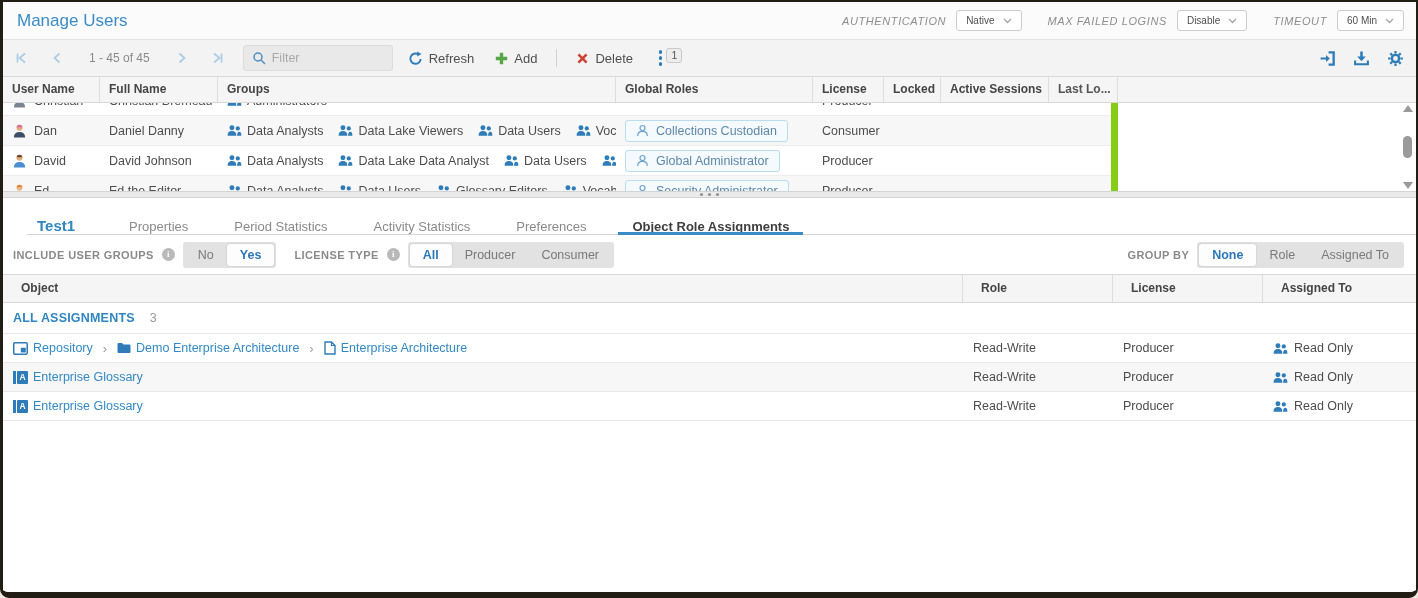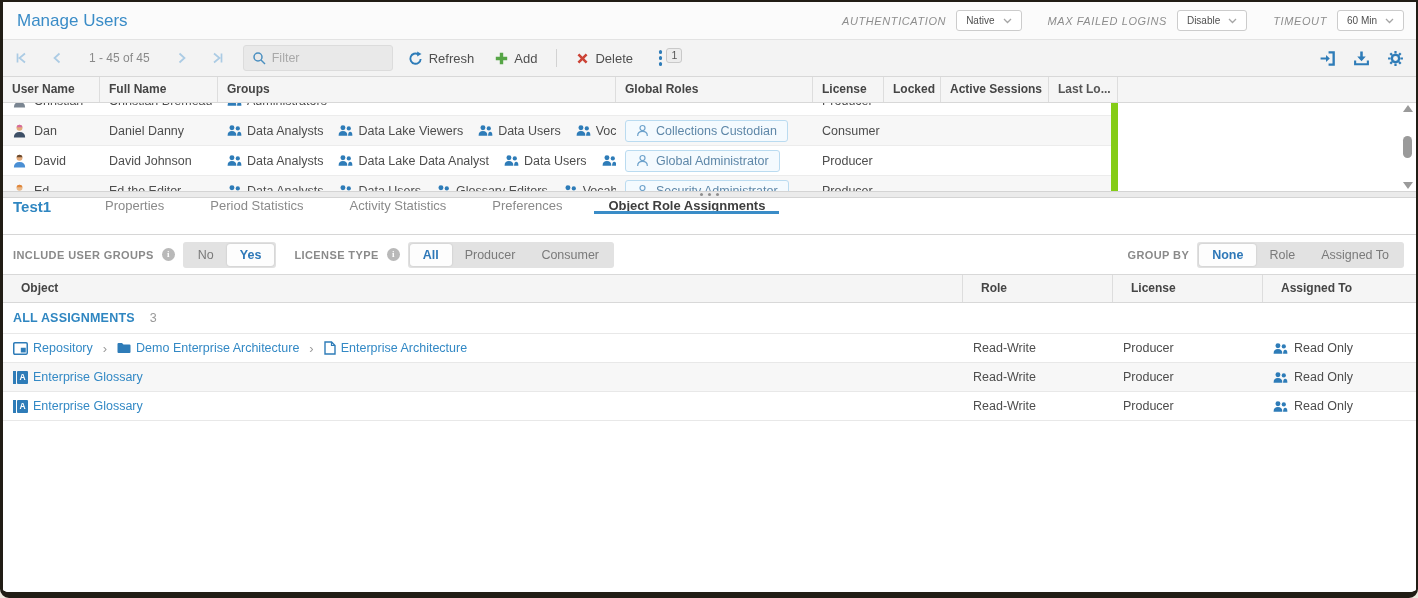--- a/index.html
+++ b/index.html
@@ -66,22 +66,22 @@
   .arr-up{ width:0;height:0;border-left:5px solid transparent;border-right:5px solid transparent;
     border-bottom:7px solid #9a9a9a; cursor:pointer;}
   .arr-dn{ width:0;height:0;border-left:5px solid transparent;border-right:5px solid transparent;
     border-top:7px solid #9a9a9a; cursor:pointer;}
   .thumb{ width:9px; height:22px; border-radius:5px; background:#9a9a9a; cursor:pointer; }
   
   .splitter{ height:7px; background:#ebebeb; border-top:1px solid #d4d4d4; border-bottom:1px solid #d4d4d4;
     display:flex; align-items:center; justify-content:center; gap:5px; flex:none; cursor:row-resize; }
   .splitter i{ width:3px; height:3px; border-radius:50%; background:#8f8f8f; }
   
-  .panel-tabs{ height:37px; border-bottom:1px solid #d6d6d6; display:flex; align-items:flex-start; flex:none;
-    background:#fff; padding-left:10px; }
+  .panel-tabs{ height:37px; border-bottom:1px solid #d6d6d6; display:flex; align-items:flex-end; flex:none;
+    background:#fff; padding-left:10px;margin-left:24px; }
   .panel-title{ color:#2f86c1; font-weight:bold; font-size:15px; display:flex; align-items:center;
     padding-right:40px; }
   .tab{ font-size:13px; color:#8a8a8a; display:flex; align-items:center; padding:0 14px; cursor:pointer;
     position:relative; margin-right:18px; }
   .tab.active{ color:#3e3e3e; font-weight:bold; }
   .tab.active::after{ content:""; position:absolute; left:0; right:0; bottom:-1px; height:3px; background:#3a8cc7; }
   
   .controls{ height:39px; display:flex; align-items:center; justify-content:space-between;
     padding:0 12px 0 10px; flex:none; background:#fff; }
   .ctl-left,.ctl-right{ display:flex; align-items:center; gap:8px; }

